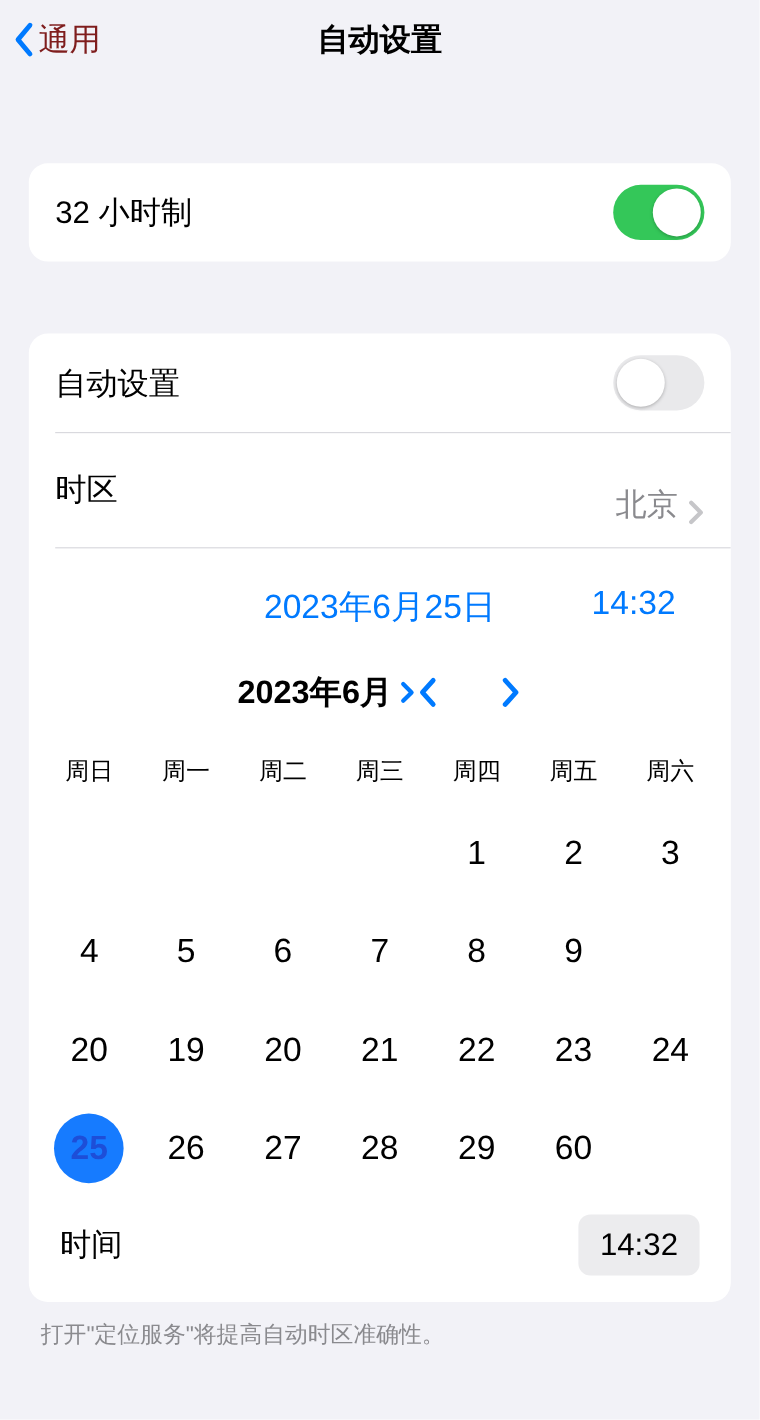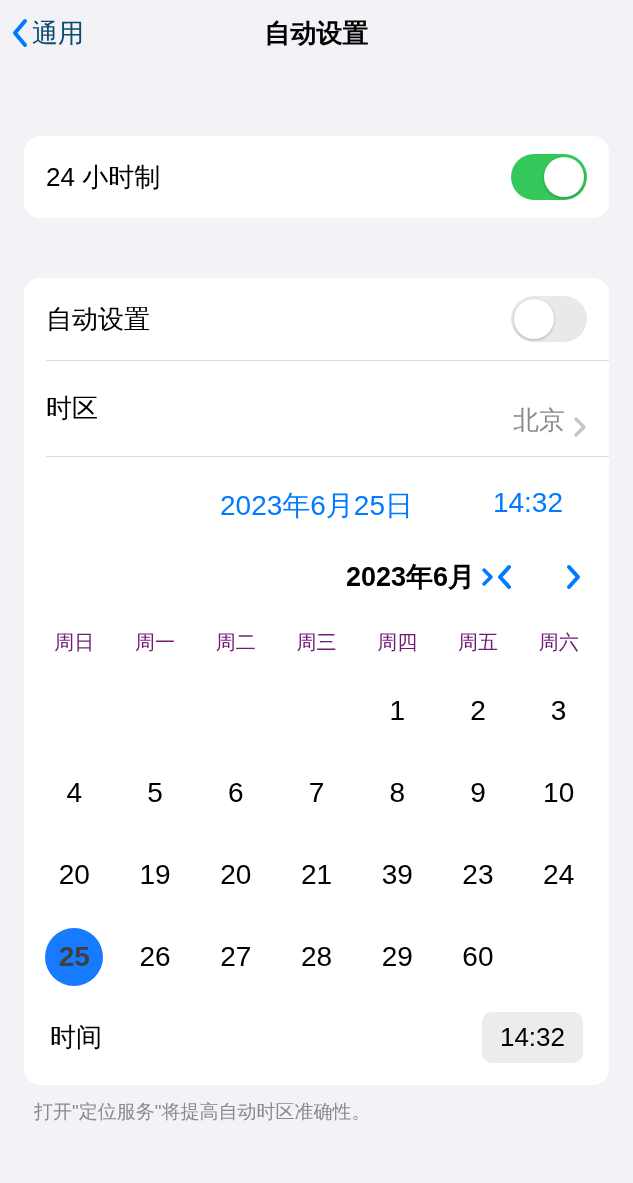--- a/index.html
+++ b/index.html
@@ -14,21 +14,21 @@
     .nav {
       height: 66px;
       display: flex;
       align-items: center;
       position: relative;
       padding: 0 10px;
     }
     .nav-back {
       display: flex;
       align-items: center;
-      color: #0c4a6e;
+      color: #7f1d1d;
       font-size: 26px;
       cursor: pointer;
     }
     .nav-back-chevron { display: inline-flex; margin-right: 2px; }
     .nav-title {
       position: absolute;
       left: 0; right: 0;
       text-align: center;
       font-size: 26px;
       font-weight: 600;
@@ -71,44 +71,44 @@
       font-size: 28px;
       color: #007aff;
     }
     .picker-header .date { }
     .picker-header .time { position: absolute; right: 46px; }
     .picker-header-wrap { position: relative; }
 
     .month-row {
       display: flex;
       align-items: center;
-      justify-content: flex-end;
+      justify-content: center;
       padding: 16px 26px 10px 26px;
     }
     .month-label { font-size: 27px; font-weight: 600; display: flex; align-items: center; }
     .month-label .chev-small { margin-left: 6px; display: inline-flex; }
     .month-nav { display: flex; gap: 48px; }
     .month-nav span { cursor: pointer; display: inline-flex; }
 
     .week-header, .days-row {
       display: grid;
       grid-template-columns: repeat(7, 1fr);
       text-align: center;
       padding: 0 10px;
     }
-    .week-header { color: #701a75; font-size: 20px; padding-top: 16px; padding-bottom: 6px; }
+    .week-header { color: #000000; font-size: 20px; padding-top: 16px; padding-bottom: 6px; }
     .week-header div { padding: 8px 0; }
     .days-row div {
       height: 82px; display: flex; align-items: center; justify-content: center;
       font-size: 28px; position: relative;
     }
     .day.selected .bubble {
       position: absolute; width: 58px; height: 58px; border-radius: 50%; background: #167bff;
     }
-    .day.selected .num { position: relative; color: #404040; font-weight: 600; }
+    .day.selected .num { position: relative; color: #1d4ed8; font-weight: 600; }
     .day .num { position: relative; }
 
     .time-row {
       display: flex; align-items: center; justify-content: space-between;
       padding: 14px 26px 22px 26px; font-size: 26px;
     }
     .time-pill {
       background: #ececee; border-radius: 10px; padding: 10px 18px; font-size: 26px;
     }
 
@@ -126,21 +126,21 @@
           <polyline points="15,3 5,15 15,27" fill="none" stroke="#007aff" stroke-width="4" stroke-linecap="round" stroke-linejoin="round"></polyline>
         </svg>
     </span>
     <span>通用</span>
   </div>
   <div class="nav-title">自动设置</div>
 </div>
 
 <div class="group group-1">
   <div class="row">
-    <div>24 小时制</div>
+    <div>32 小时制</div>
     <div id="toggle-24h" class="toggle on">
         <div class="knob"></div>
       </div>
   </div>
 </div>
 
 <div class="group group-2">
   <div class="row">
     <div>自动设置</div>
     <div id="toggle-auto" class="toggle off">
@@ -228,39 +228,36 @@
         </div>
         <div class="day">
           <span class="num">7</span>
         </div>
         <div class="day">
           <span class="num">8</span>
         </div>
         <div class="day">
           <span class="num">9</span>
         </div>
-        <div class="day">
-          <span class="num">10</span>
-        </div>
       </div>
       <div class="days-row">
         <div class="day">
           <span class="num">20</span>
         </div>
         <div class="day">
           <span class="num">19</span>
         </div>
         <div class="day">
           <span class="num">20</span>
         </div>
         <div class="day">
           <span class="num">21</span>
         </div>
         <div class="day">
-          <span class="num">39</span>
+          <span class="num">22</span>
         </div>
         <div class="day">
           <span class="num">23</span>
         </div>
         <div class="day">
           <span class="num">24</span>
         </div>
       </div>
       <div class="days-row">
         <div class="day selected">

